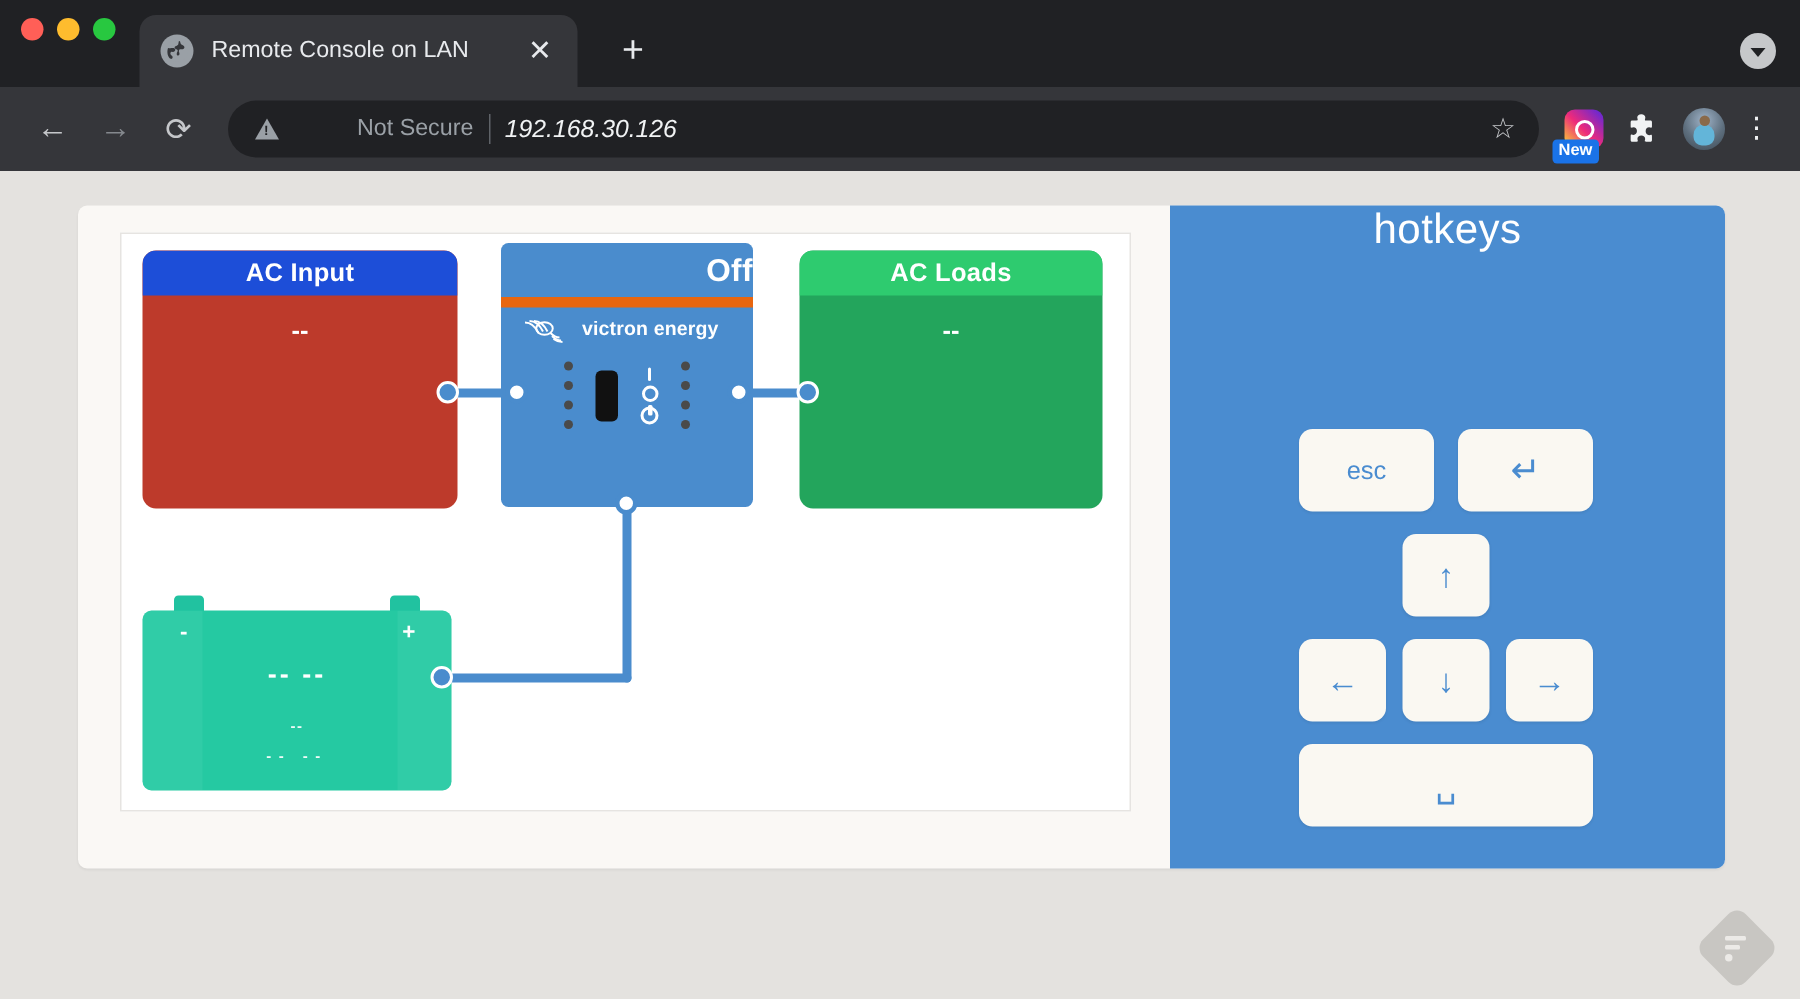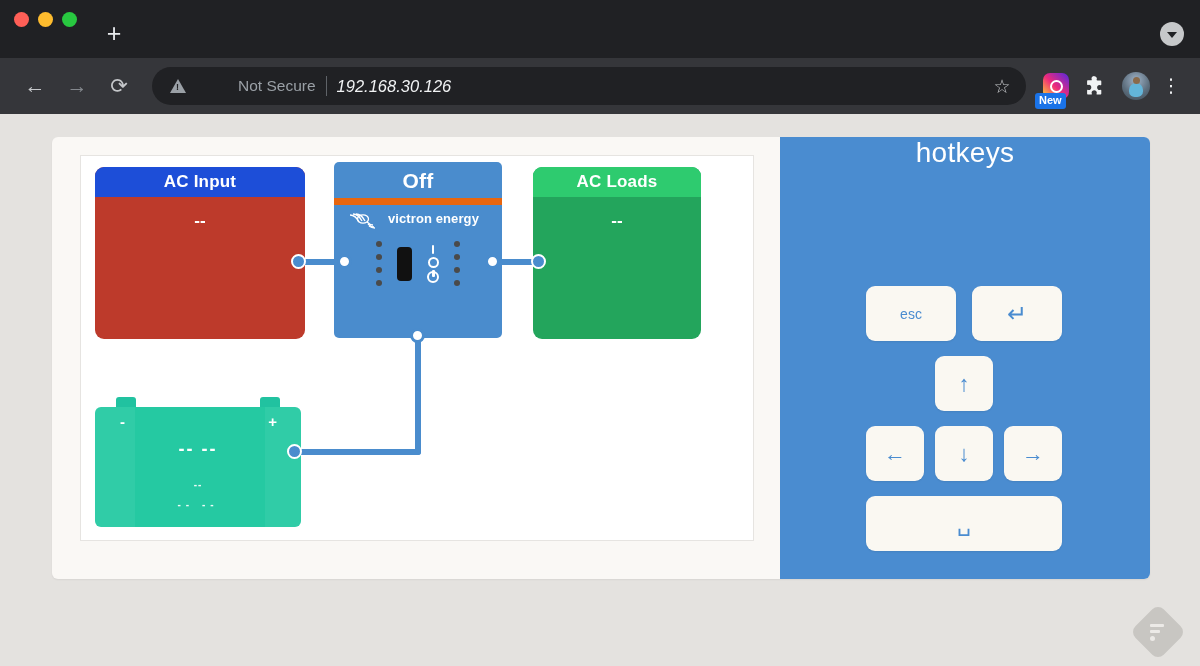--- a/index.html
+++ b/index.html
@@ -151,30 +151,30 @@
   .panel-head {
     height: 30px; display: flex; align-items: center; justify-content: center;
     color: #ffffff; font-size: 17px; font-weight: bold; letter-spacing: .2px;
   }
   .panel-val {
     flex: 1 1 auto; color: #ffffff; font-size: 17px; font-weight: bold;
     padding-top: 14px; text-align: center;
   }
   .ac-input { left: 14px; top: 11px; width: 210px; height: 172px; background: #bd3a2b; }
   .ac-input .panel-head { background: #1d4ed8; }
-  .ac-loads { left: 452px; top: 11px; width: 168px; height: 172px; background: #23a55c; }
+  .ac-loads { left: 452px; top: 11px; width: 202px; height: 172px; background: #23a55c; }
   .ac-loads .panel-head { background: #2ecb6f; }
 
   
   .inverter {
     position: absolute; left: 253px; top: 6px; width: 168px; height: 176px;
     background: #4a8ccd; border-radius: 5px; overflow: hidden;
   }
   .inv-status {
-    text-align: center; color: #ffffff; font-size: 21px; font-weight: bold;
+    text-align: right; color: #ffffff; font-size: 21px; font-weight: bold;
     padding-top: 7px; letter-spacing: .3px;
   }
   .inv-stripe { height: 7px; background: #e8660f; margin-top: 5px; }
   .inv-brand {
     display: flex; align-items: flex-start; gap: 6px;
     padding: 6px 0 0 14px;
   }
   .inv-brand-text {
     color: #ffffff; font-size: 13px; font-weight: bold; letter-spacing: .1px;
   }
@@ -254,21 +254,21 @@
   }
   .hk-title {
     text-align: center; color: #ffffff; font-size: 28px; font-weight: 300;
     letter-spacing: .3px;
   }
   .key {
     position: absolute; background: #faf8f2; border-radius: 9px;
     display: flex; align-items: center; justify-content: center;
     color: #4a8cd0; box-shadow: 0 1px 2px rgba(0,0,0,.08);
   }
-  .key-esc  { left: 86px;  top: 149px; width: 90px; height: 55px; font-size: 14px; }
+  .key-esc  { left: 86px;  top: 149px; width: 90px; height: 55px; font-size: 17px; }
   .key-ret  { left: 192px; top: 149px; width: 90px; height: 55px; font-size: 24px; }
   .key-up   { left: 155px; top: 219px; width: 58px; height: 55px; font-size: 22px; }
   .key-left { left: 86px;  top: 289px; width: 58px; height: 55px; font-size: 22px; }
   .key-down { left: 155px; top: 289px; width: 58px; height: 55px; font-size: 22px; }
   .key-right{ left: 224px; top: 289px; width: 58px; height: 55px; font-size: 22px; }
   .key-space{ left: 86px;  top: 359px; width: 196px; height: 55px; font-size: 22px; }
 
   
   .watermark {
     position: absolute; right: 22px; bottom: 14px; width: 40px; height: 40px;
@@ -288,20 +288,31 @@
 
 <div class="browser">
 
   <div class="tabstrip">
     <div class="traffic">
       <span class="dot red"></span>
       <span class="dot yellow"></span>
       <span class="dot green"></span>
     </div>
 
+    <div class="tab">
+      <span class="favicon">
+        <svg width="16" height="16" viewBox="0 0 16 16">
+          <circle cx="8" cy="8" r="7.4" fill="#9aa0a6"></circle>
+          <path d="M2 6c2 .6 3.2-.4 4.4.4C7.6 7.2 6.4 9 5 8.6 3.6 8.2 3 10 4.4 11c1.4 1 .4 2.6-.6 2.2C2 12.4 1 9 2 6z" fill="#35363a"></path>
+          <path d="M9.6 1.4c1 .6.4 2 1.6 2.4 1.2.4 2.4 1.6 1.4 2.6-1 1-2.6 0-3.2 1s.6 2 .2 3c-.4 1-1.8.8-1.8-.4 0-1.2 1-1.6.6-2.6-.4-1-2-.6-2-1.8 0-1.2 2-1 2.4-2 .4-1 .2-2.6.8-2.2z" fill="#35363a"></path>
+        </svg>
+      </span>
+      <span class="tab-title">Remote Console on LAN</span>
+      <span class="tab-close">✕</span>
+    </div>
 
     <div class="newtab">+</div>
 
     <div class="tab-listall">
         <span></span>
       </div>
   </div>
 
   <div class="toolbar">
     <div class="navbtn">←</div>

